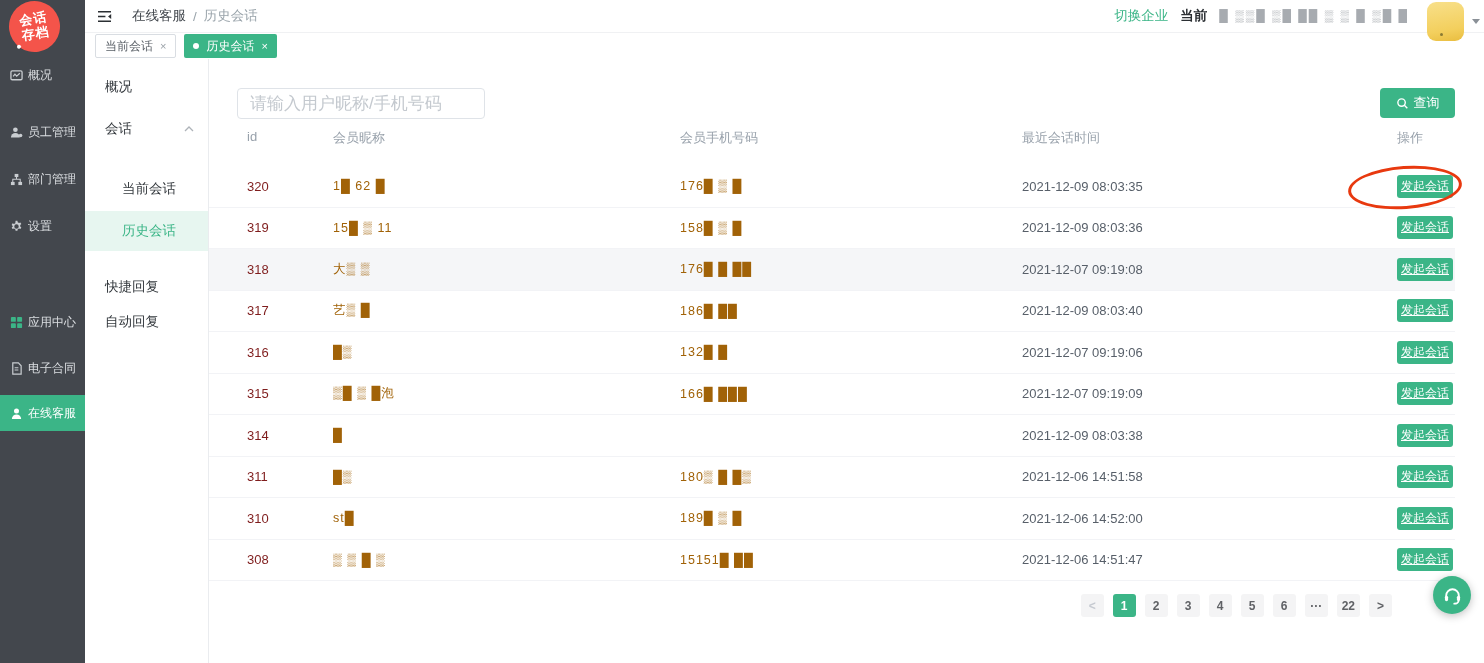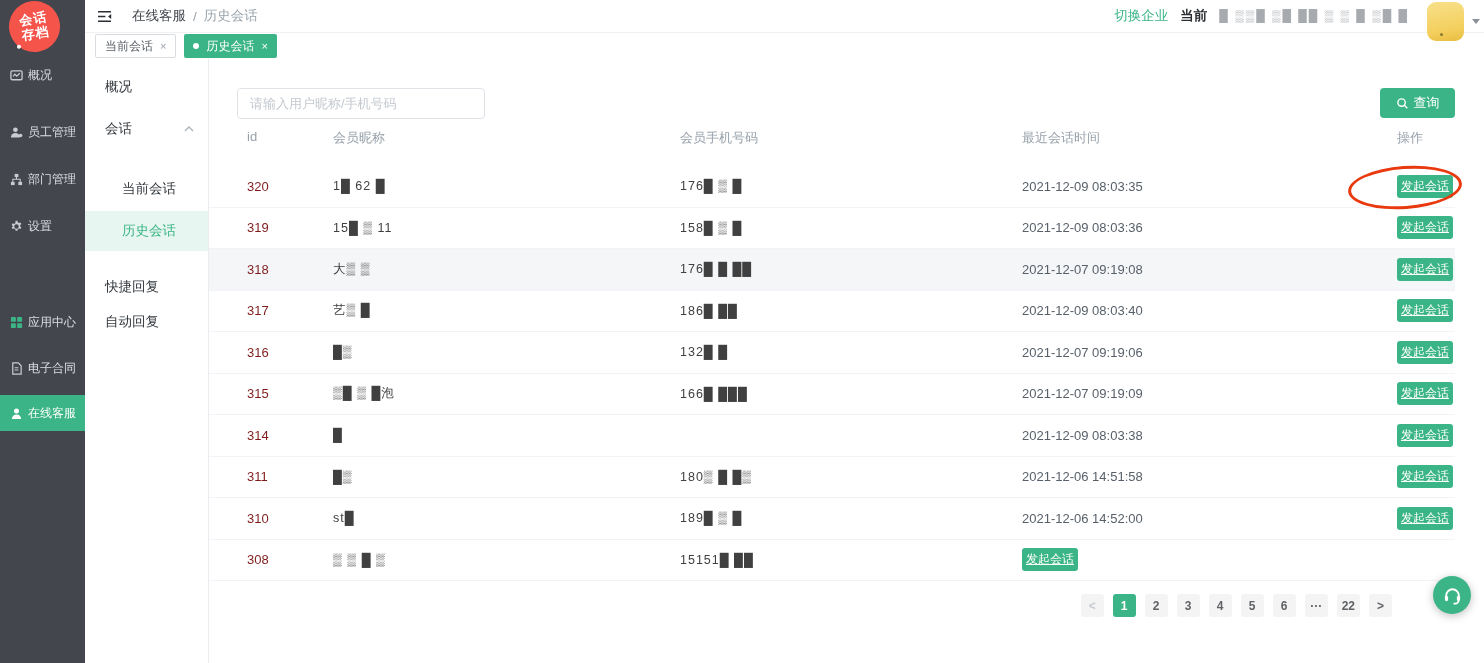--- a/index.html
+++ b/index.html
@@ -54,34 +54,34 @@
   
   .submenu { position:absolute; left:85px; top:59px; width:124px; height:604px; background:#fff; border-right:1px solid #eaecef; z-index:3; }
   .sub-item { position:absolute; left:0; width:123px; height:40px; display:flex; align-items:center; padding-left:20px; font-size:13.5px; color:#33383d; cursor:pointer; }
   .sub-item.child { padding-left:37px; }
   .sub-item.active { background:#e7f6f0; color:#3bb587; }
   .sub-item .caret { position:absolute; right:14px; color:#aeb3b9; display:flex; }
   
   .main { position:absolute; left:209px; top:59px; width:1275px; height:604px; background:#fff; }
   .search-input {
     position:absolute; left:28px; top:29px; width:248px; height:31px; border:1px solid #dfe3e8; border-radius:4px;
-    padding:0 12px; font-size:13px; color:#333; outline:none; font-family:inherit;
+    padding:0 12px; font-size:17px; color:#333; outline:none; font-family:inherit;
   }
   .search-input::placeholder { color:#c4c9cf; }
   .query-btn {
     position:absolute; left:1171px; top:29px; width:75px; height:30px; background:#3bb587; color:#fff;
     border:none; border-radius:4px; font-size:13px; display:flex; align-items:center; justify-content:center; gap:5px; cursor:pointer; font-family:inherit;
   }
   .thead { position:absolute; left:0; top:70px; width:1246px; height:26px; display:flex; padding-left:38px; color:#98a1ab; font-size:13px; }
   .c-id { width:86px; } .c-nick { width:347px; } .c-phone { width:342px; } .c-time { width:375px; } .c-act { flex:1; }
   .tbody { position:absolute; left:0; top:107px; width:1246px; }
   .trow { display:flex; align-items:center; height:41.5px; border-bottom:1px solid #f2f3f6; padding-left:38px; width:1246px; }
   .trow.highlight { background:#f5f6f8; }
   .trow .c-id { color:#7f1d1d; }
-  .trow .c-nick, .trow .c-phone { color:#404040; font-size:12.5px; letter-spacing:1px; }
+  .trow .c-nick, .trow .c-phone { color:#a16207; font-size:12.5px; letter-spacing:1px; }
   .trow .c-time { color:#575f69; }
   .act-btn {
     width:56px; height:23px; background:#3bb587; color:#fff; border:none; border-radius:3px;
     font-size:12px; display:flex; align-items:center; justify-content:center; cursor:pointer; font-family:inherit;text-decoration:underline;
   }
   
   .pager { position:absolute; top:535px; right:92px; display:flex; gap:9px; }
   .page { min-width:23px; height:23px; padding:0 5px; background:#f4f4f5; border-radius:3px; display:flex; align-items:center; justify-content:center;
     font-size:12px; font-weight:bold; color:#606266; cursor:pointer; }
   .page.active { background:#3bb587; color:#fff; }
@@ -330,20 +330,21 @@
         <span class="c-phone">189█ ▒ █</span>
         <span class="c-time">2021-12-06 14:52:00</span>
         <span class="c-act">
           <button class="act-btn">发起会话</button>
         </span>
       </div>
       <div class="trow">
         <span class="c-id">308</span>
         <span class="c-nick">▒ ▒ █ ▒</span>
         <span class="c-phone">15151█ ██</span>
+        <span class="c-time">2021-12-06 14:51:47</span>
         <span class="c-act">
           <button class="act-btn">发起会话</button>
         </span>
       </div>
   </div>
 
   <div class="pager">
     <div class="page disabled">&lt;</div>
       <div class="page active">1</div>
       <div class="page">2</div>

